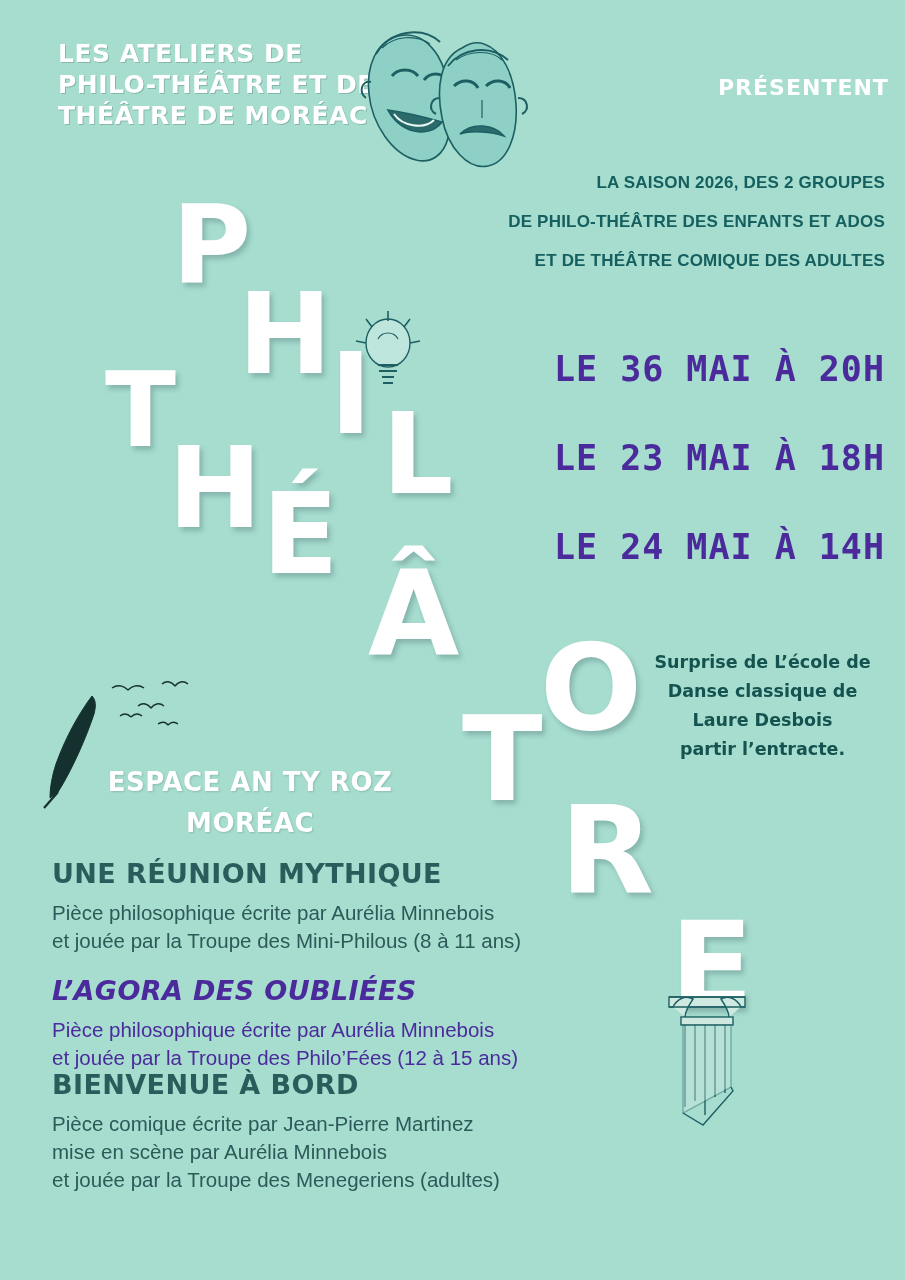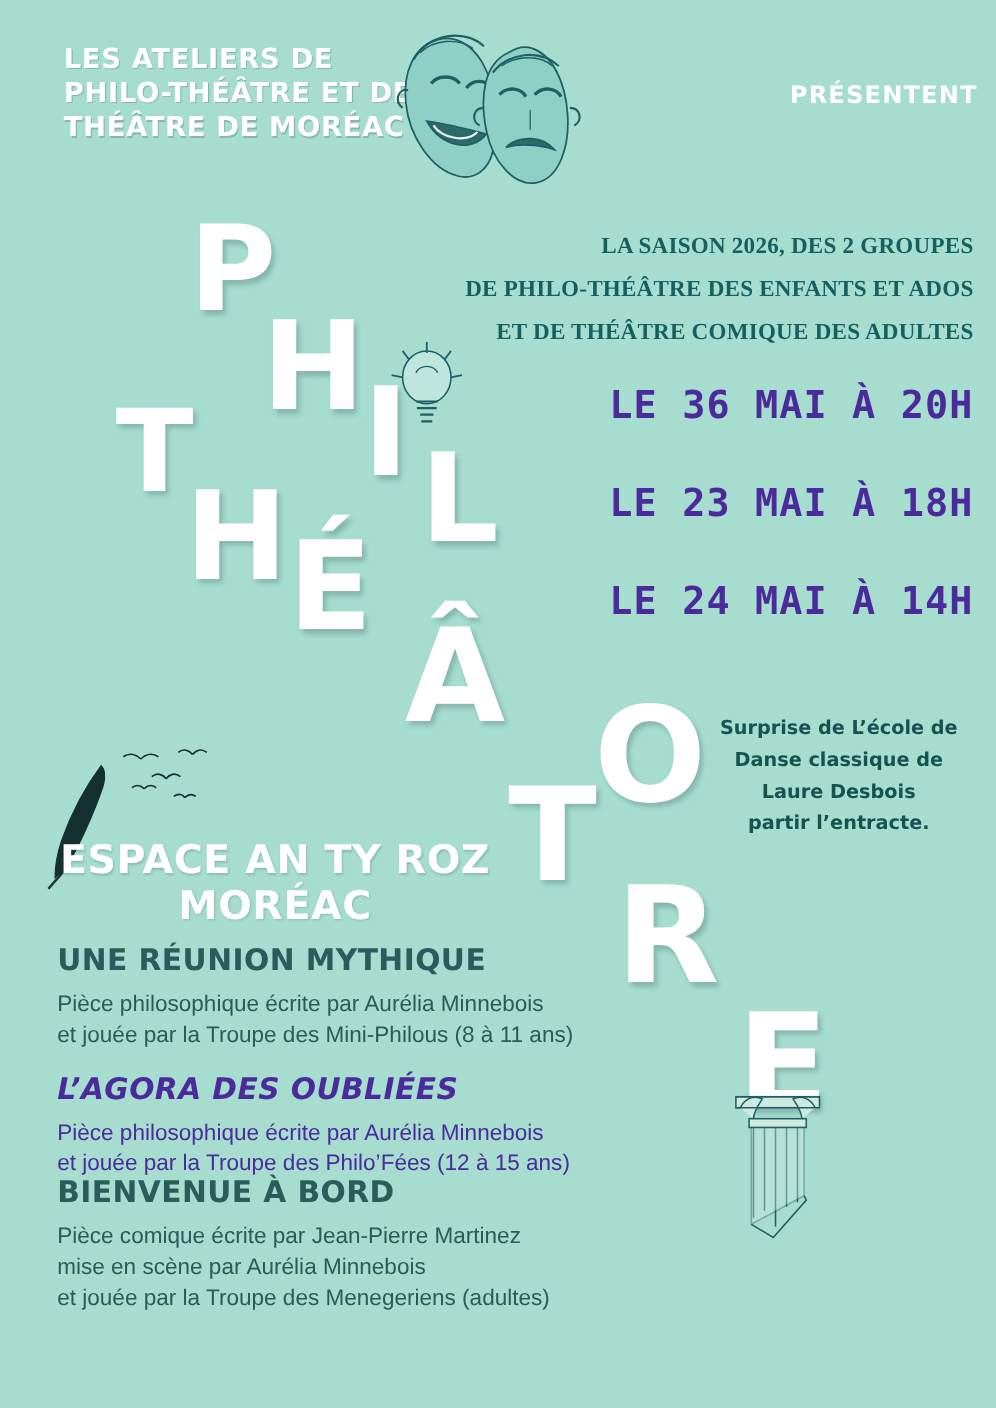--- a/index.html
+++ b/index.html
@@ -57,27 +57,26 @@
     height: 165px;
   }
 
   .season-block {
     position: absolute;
     left: 380px;
     top: 163px;
     width: 505px;
     text-align: right;
     color: #15605f;
-    font-family: Liberation Serif, serif;
-    font-weight: bold;
-    font-size: 21px;
+    font-family: Liberation Sans, sans-serif;
+    font-weight: bold;
+    font-size: 17px;
     line-height: 39px;
     letter-spacing: 0.2px;
     text-transform: uppercase;
-    margin-top: 41px;
   }
 
   
   .dates {
     position: absolute;
     left: 470px;
     top: 325px;
     width: 415px;
     text-align: right;
     color: #4b2a9c;
@@ -116,21 +115,21 @@
   
   .venue {
     position: absolute;
     left: 40px;
     top: 762px;
     width: 420px;
     text-align: center;
     color: #ffffff;
     font-family: "DejaVu Sans", sans-serif;
     font-weight: bold;
-    font-size: 36px;
+    font-size: 26px;
     line-height: 41px;
     letter-spacing: 0.5px;
     text-shadow: 1px 1px 2px rgba(60,90,95,0.25);
   }
 
   
   .play {
     position: absolute;
     left: 52px;
     width: 620px;

